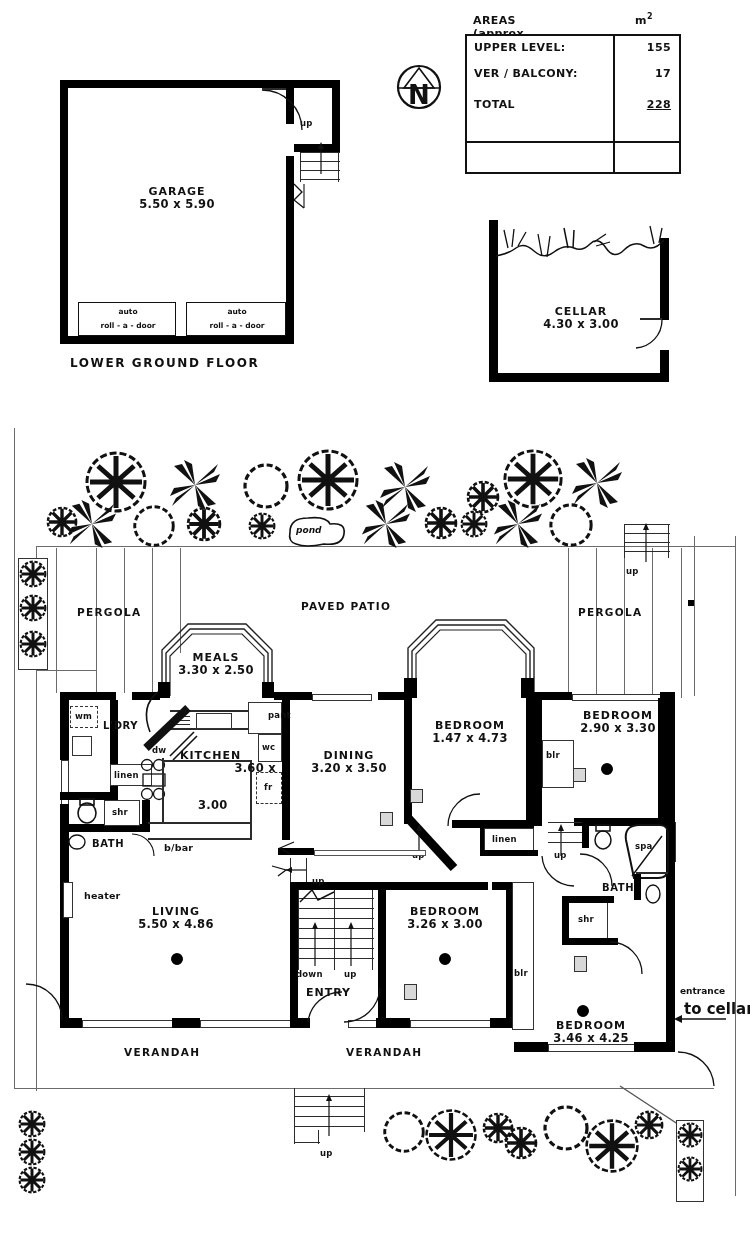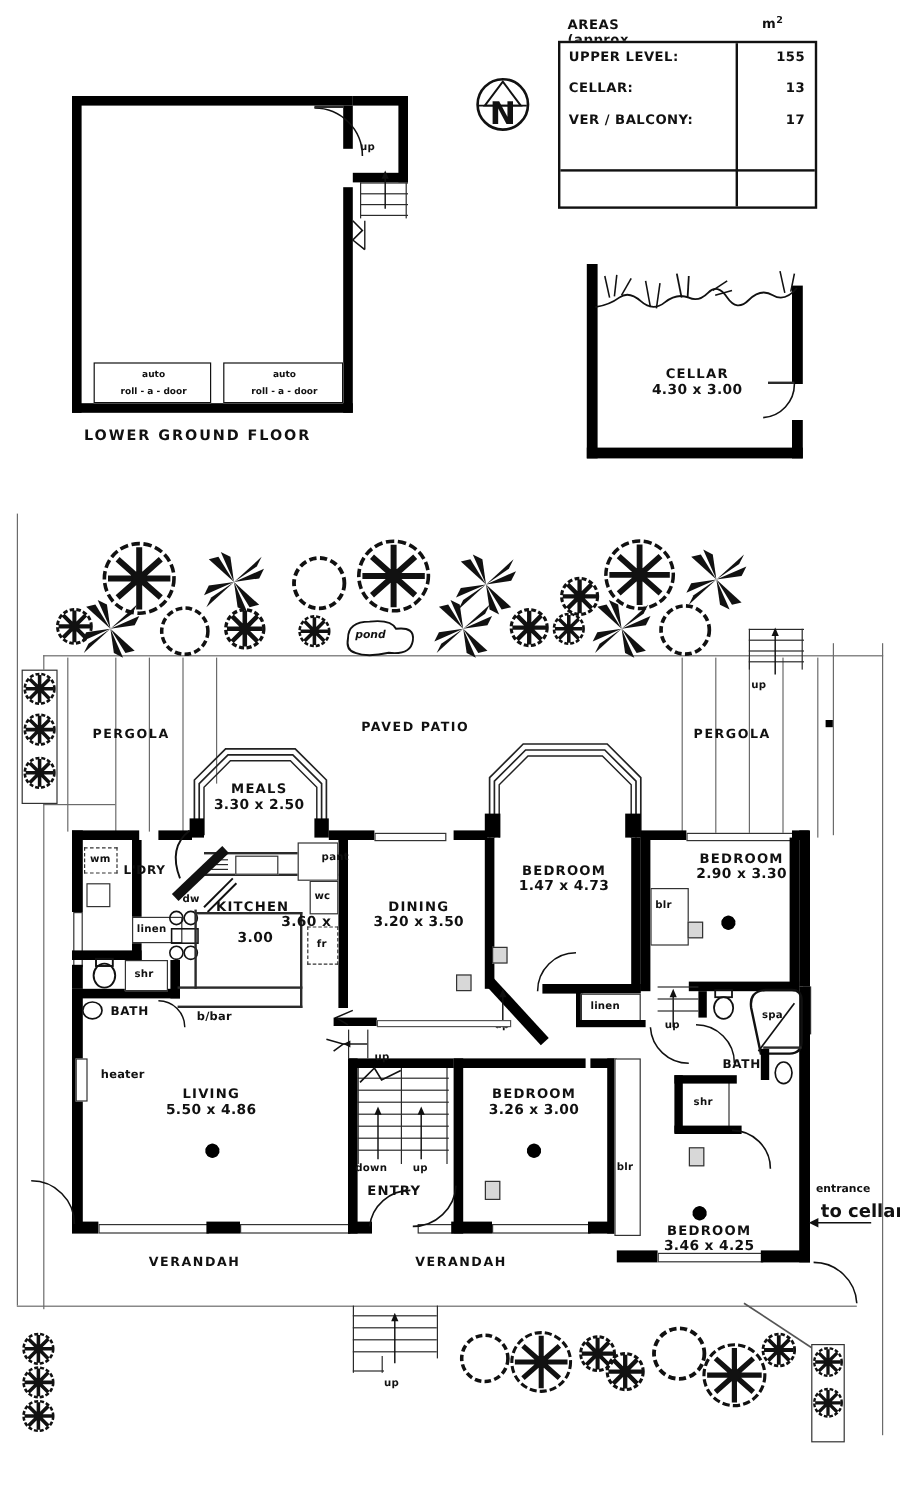--- a/index.html
+++ b/index.html
@@ -63,28 +63,28 @@
   <div class="hdr" style="left:8px;top:6px;">AREAS (approx</div>
   <div class="hdr" style="left:170px;top:4px;">
     m<sup style="font-size:8px;">2</sup>
   </div>
   <div class="tbl" style="left:0px;top:26px;width:216px;height:140px;">
     <div class="row">
       <span class="lbl">UPPER LEVEL:</span>
       <span class="val">155</span>
     </div>
     <div class="row">
-      <span class="lbl">CELLAR:</span>
-      <span class="val">13</span>
-    </div>
-    <div class="row">
       <span class="lbl">VER / BALCONY:</span>
       <span class="val">17</span>
     </div>
     <div class="hsep" style="top:105px;"></div>
+    <div class="row" style="margin-top:5px;">
+      <span class="lbl">TOTAL</span>
+      <span class="val" style="text-decoration:underline;">228</span>
+    </div>
     <div class="vsep" style="left:146px;"></div>
   </div>
 </div>
 
 <div id="compass" style="left:396px;top:64px;">
   <svg width="46" height="46" viewBox="0 0 46 46">
     <circle cx="23" cy="23" r="21" fill="none" stroke="#111" stroke-width="2.2"></circle>
     <path d="M23 4 L38 24 L8 24 Z" fill="none" stroke="#111" stroke-width="1.6"></path>
     <line x1="3" y1="24" x2="43" y2="24" stroke="#111" stroke-width="1.6"></line>
   </svg>
@@ -128,20 +128,24 @@
 
   <div class="box" style="left:78px;top:302px;width:98px;height:34px;">
     <div class="tiny-lbl" style="left:0;top:4px;width:98px;text-align:center;">auto</div>
     <div class="tiny-lbl" style="left:0;top:18px;width:98px;text-align:center;">roll - a - door</div>
   </div>
   <div class="box" style="left:186px;top:302px;width:100px;height:34px;">
     <div class="tiny-lbl" style="left:0;top:4px;width:100px;text-align:center;">auto</div>
     <div class="tiny-lbl" style="left:0;top:18px;width:100px;text-align:center;">roll - a - door</div>
   </div>
 
+  <div class="room-label" style="left:80px;top:186px;width:194px;">
+    <div class="rl-name">GARAGE</div>
+    <div class="rl-dim">5.50 x 5.90</div>
+  </div>
   <div class="floor-caption" style="left:70px;top:356px;">LOWER GROUND FLOOR</div>
 </div>
 
 <div class="abs" style="left:480px;top:210px;width:200px;height:180px;">
   <div class="wall" style="left:9px;top:10px;width:9px;height:162px;"></div>
   <div class="wall" style="left:9px;top:163px;width:180px;height:9px;"></div>
   <div class="wall" style="left:180px;top:28px;width:9px;height:82px;"></div>
   <div class="wall" style="left:180px;top:140px;width:9px;height:32px;"></div>
 
   <svg class="abs" style="left:14px;top:16px;" width="172" height="40">
@@ -478,21 +482,21 @@
   </svg>
   <div class="thin" style="left:162px;top:338px;width:2px;height:66px;"></div>
   <div class="thin" style="left:162px;top:340px;width:90px;height:2px;"></div>
   <div class="thin" style="left:148px;top:402px;width:104px;height:2px;"></div>
   <div class="thin" style="left:148px;top:418px;width:104px;height:2px;"></div>
   <div class="thin" style="left:250px;top:340px;width:2px;height:80px;"></div>
   <div class="small-lbl" style="left:164px;top:422px;font-size:9.5px;">b/bar</div>
   <div class="room-label" style="left:180px;top:330px;width:96px;text-align:left;">
     <div class="rl-name" style="text-align:left;">KITCHEN</div>
     <div class="rl-dim" style="text-align:right;">3.60 x</div>
-    <div class="rl-dim" style="text-align:left;padding-left:18px;">3.00</div>
+    <div class="rl-dim" style="text-align:left;padding-left:18px;margin-top:24px;">3.00</div>
   </div>
 
   <svg class="abs" style="left:136px;top:272px;" width="30" height="42">
     <path d="M22 0 Q4 14 14 40" fill="none" stroke="#111" stroke-width="1.6"></path>
   </svg>
 
   <div class="wall" style="left:282px;top:280px;width:8px;height:140px;"></div>
   <div class="boxthin" style="left:248px;top:282px;width:34px;height:32px;"></div>
   <div class="small-lbl" style="left:268px;top:290px;">pant</div>
   <div class="boxthin" style="left:258px;top:314px;width:24px;height:28px;"></div>

